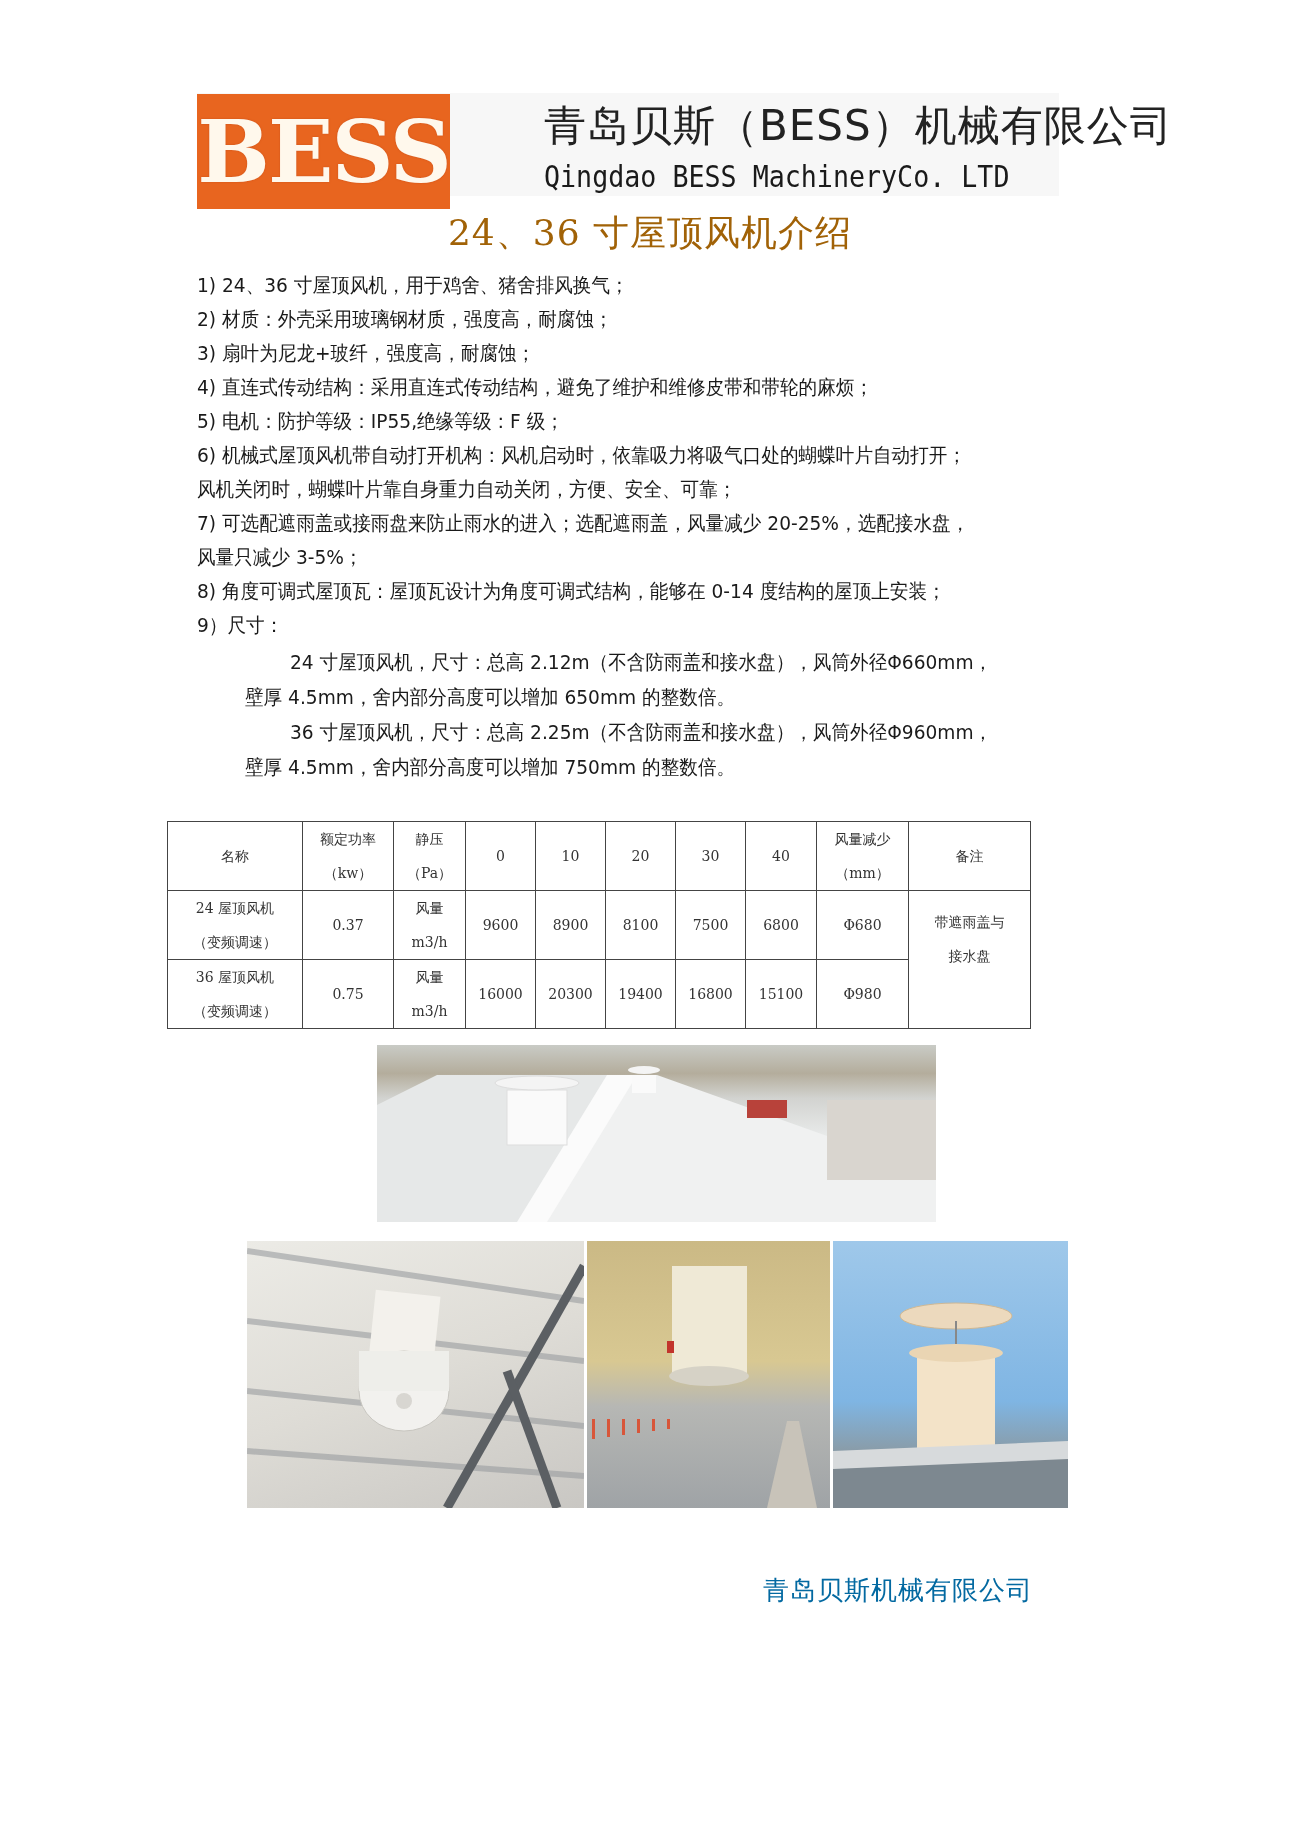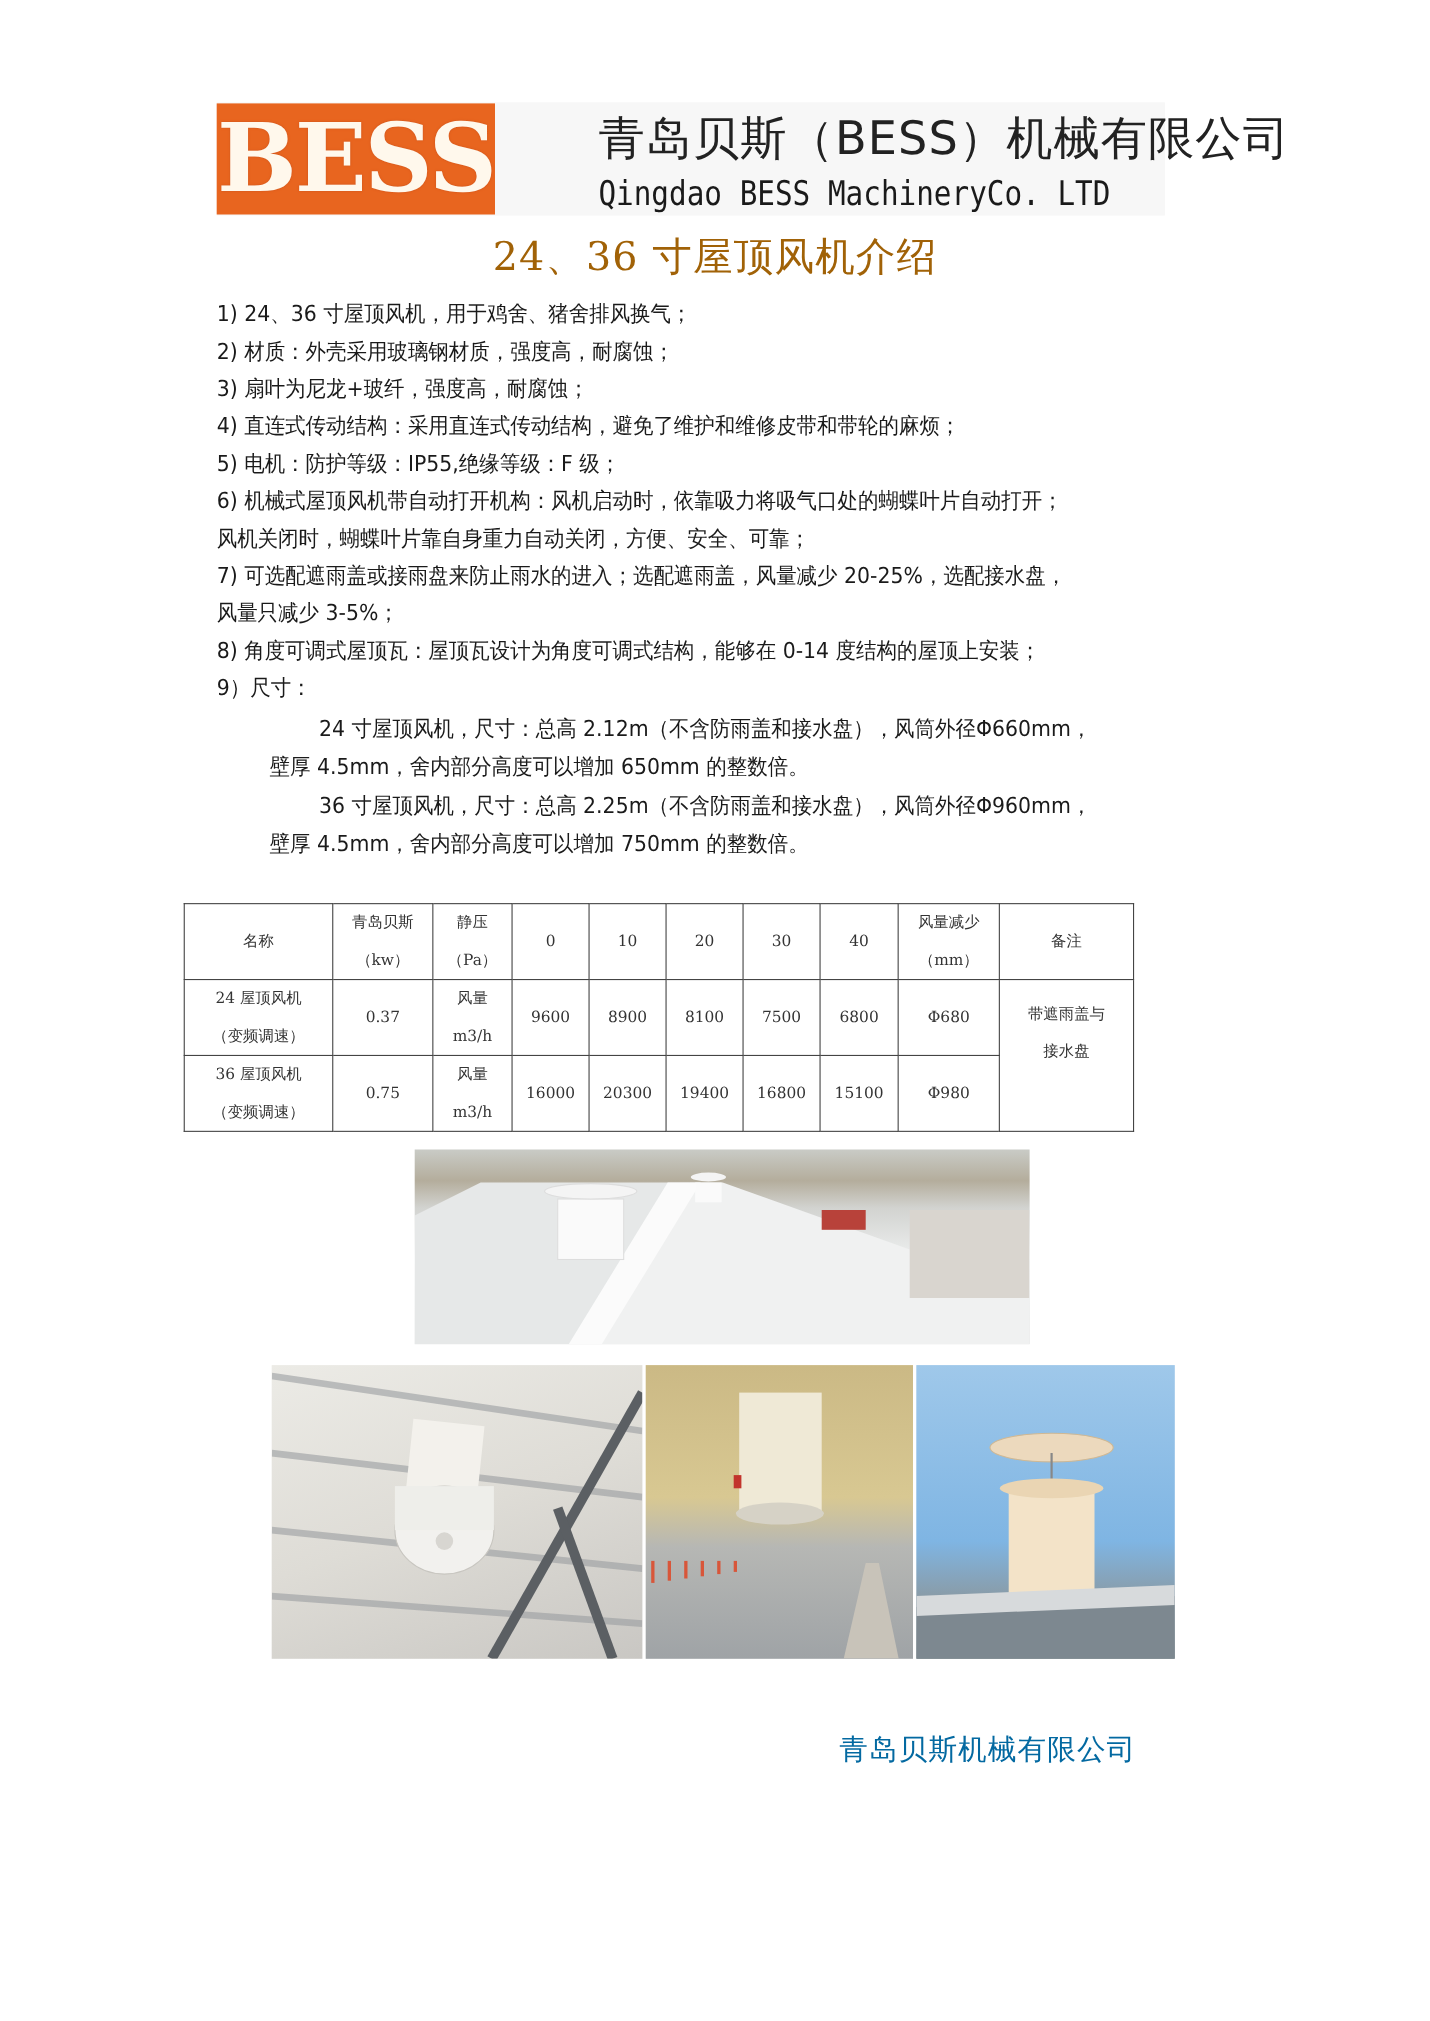--- a/index.html
+++ b/index.html
@@ -2,21 +2,21 @@
 <html><head>
 <meta charset="utf-8">
 <style>
   html, body { margin: 0; padding: 0; background: #ffffff; }
   body { width: 1300px; height: 1837px; position: relative; overflow: hidden;
          font-family: "DejaVu Serif", "Liberation Serif", serif; color: #1a1a1a; }
   .abs { position: absolute; }
 
   
   .banner { left: 197px; top: 93px; width: 862px; height: 103px; background: #f7f7f7; }
-  .logo { left: 197px; top: 94px; width: 253px; height: 101px; background: #e8651f;
+  .logo { left: 197px; top: 94px; width: 253px; height: 115px; background: #e8651f;
           display: flex; align-items: center; justify-content: center; }
   .logo span { color: #fff8ec; font-family: "DejaVu Serif", "Liberation Serif", serif;
                font-weight: bold; font-size: 86px; letter-spacing: -2px; line-height: 1;
                text-shadow: 0 0 2px #c9501a; }
   .cn-company { left: 544px; top: 98px; font-size: 42px; font-family: "DejaVu Sans", sans-serif;
                 color: #222; letter-spacing: 1px; white-space: nowrap; }
   .en-company { left: 544px; top: 158px; font-size: 31px; font-family: "DejaVu Sans Mono", monospace;
                 color: #1a1a1a; transform: scaleX(0.86); transform-origin: left top; white-space: nowrap; }
 
   .doc-title { left: 0; width: 1300px; top: 209px; text-align: center; font-size: 36px;
@@ -75,21 +75,21 @@
 <div class="abs line indent2" style="top:645px">24 寸屋顶风机，尺寸：总高 2.12m（不含防雨盖和接水盘），风筒外径Φ660mm，</div>
 <div class="abs line indent1" style="top:680px">壁厚 4.5mm，舍内部分高度可以增加 650mm 的整数倍。</div>
 <div class="abs line indent2" style="top:715px">36 寸屋顶风机，尺寸：总高 2.25m（不含防雨盖和接水盘），风筒外径Φ960mm，</div>
 <div class="abs line indent1" style="top:750px">壁厚 4.5mm，舍内部分高度可以增加 750mm 的整数倍。</div>
 
 <table class="spec">
   <tbody>
       <tr style="height:66px">
     <td style="width:134px"><span>名称</span></td>
     <td style="width:90px">
-      <span class="small-line">青岛贝斯</span>
+      <span class="small-line">额定功率</span>
       <span class="small-line">（kw）</span>
     </td>
     <td style="width:71px">
       <span class="small-line">静压</span>
       <span class="small-line">（Pa）</span>
     </td>
     <td style="width:69px">0</td>
     <td style="width:69px">10</td>
     <td style="width:69px">20</td>
     <td style="width:69px">30</td>

